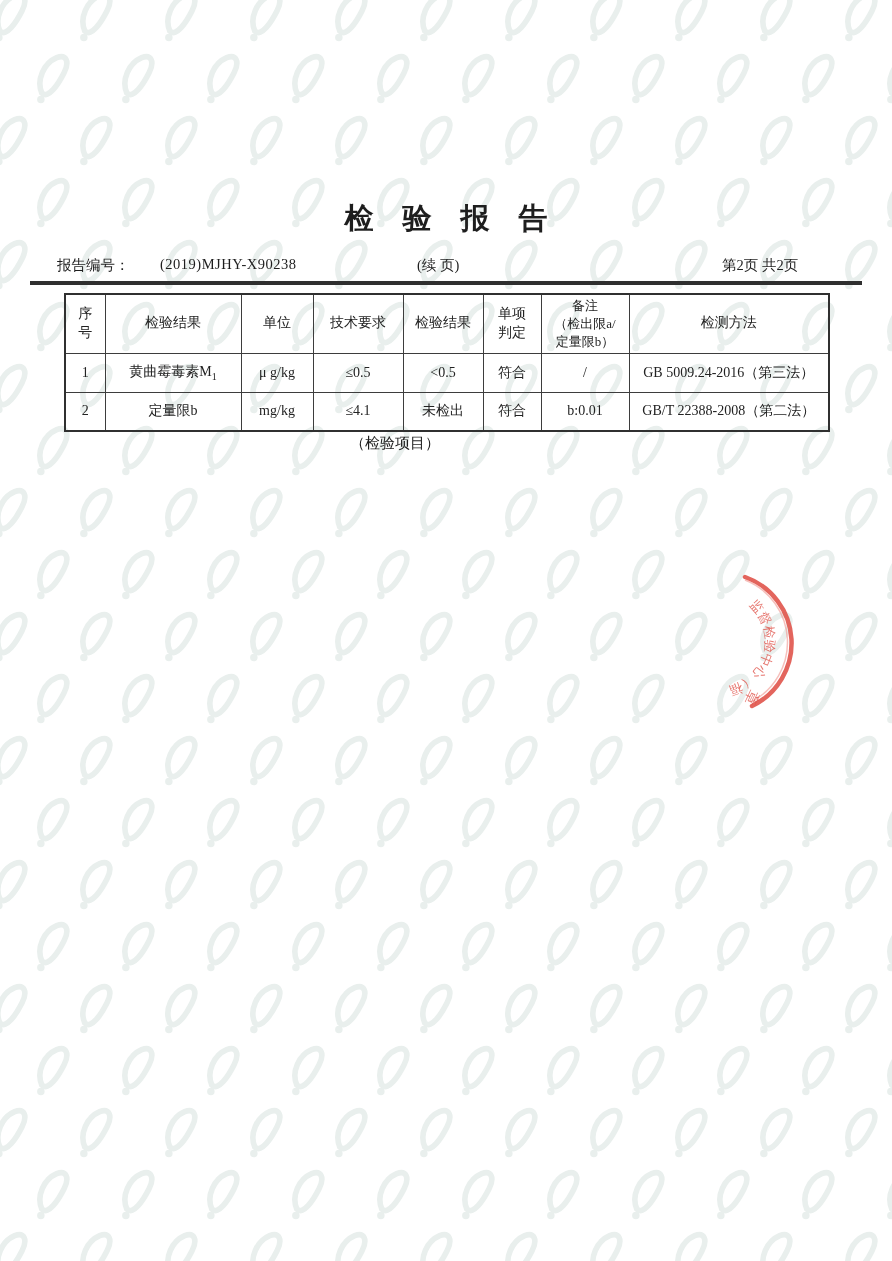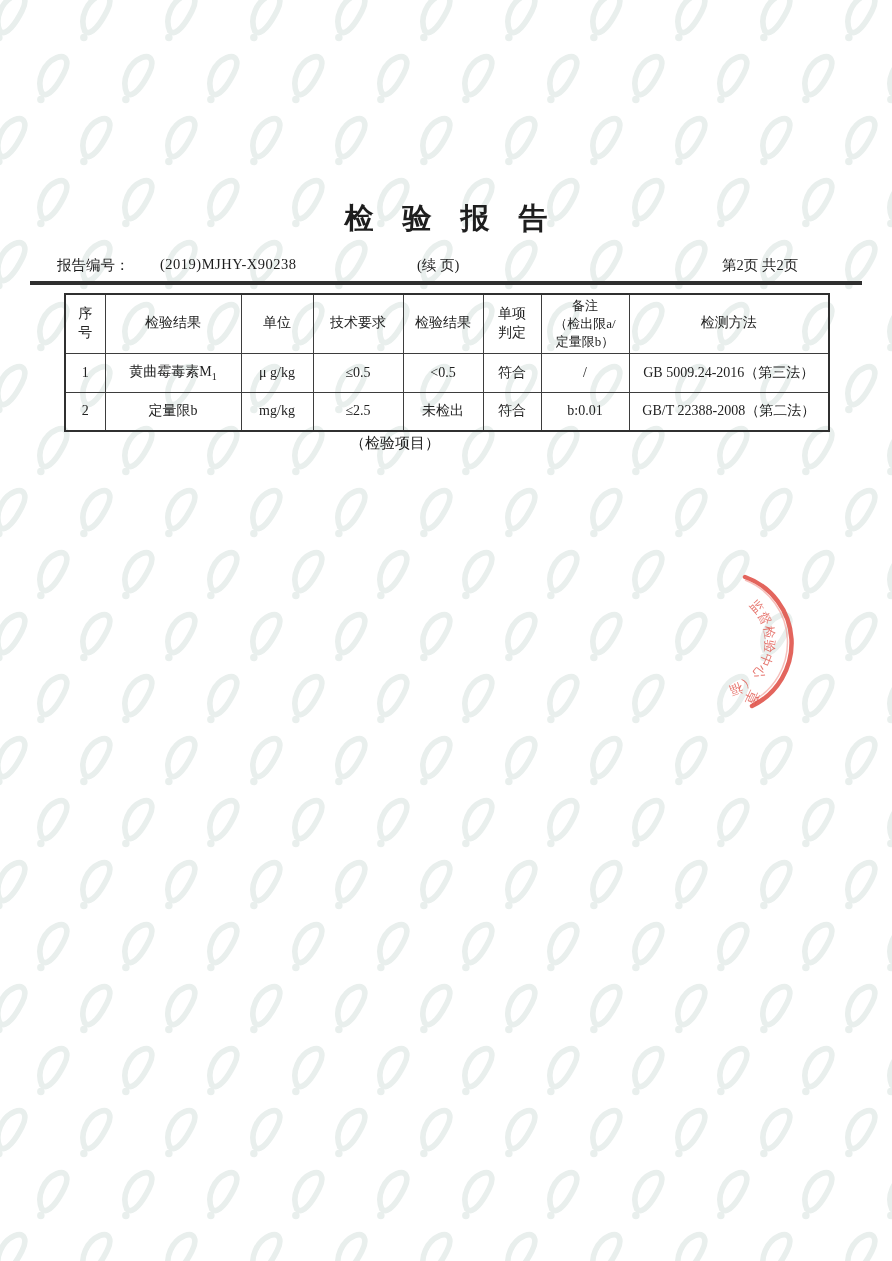--- a/index.html
+++ b/index.html
@@ -1510,21 +1510,21 @@
         <td>≤0.5</td>
         <td>&lt;0.5</td>
         <td>符合</td>
         <td>/</td>
         <td class="method-cell">GB 5009.24-2016（第三法）</td>
       </tr>
       <tr>
         <td>2</td>
         <td class="item-cell"><span>定量限b</span><sub></sub></td>
         <td>mg/kg</td>
-        <td>≤2.5</td>
+        <td>≤4.1</td>
         <td>未检出</td>
         <td>符合</td>
         <td>b:0.01</td>
         <td class="method-cell">GB/T 22388-2008（第二法）</td>
       </tr>
     </tbody>
   </table>
 
   <div class="footer-note">（检验项目）</div>
 

